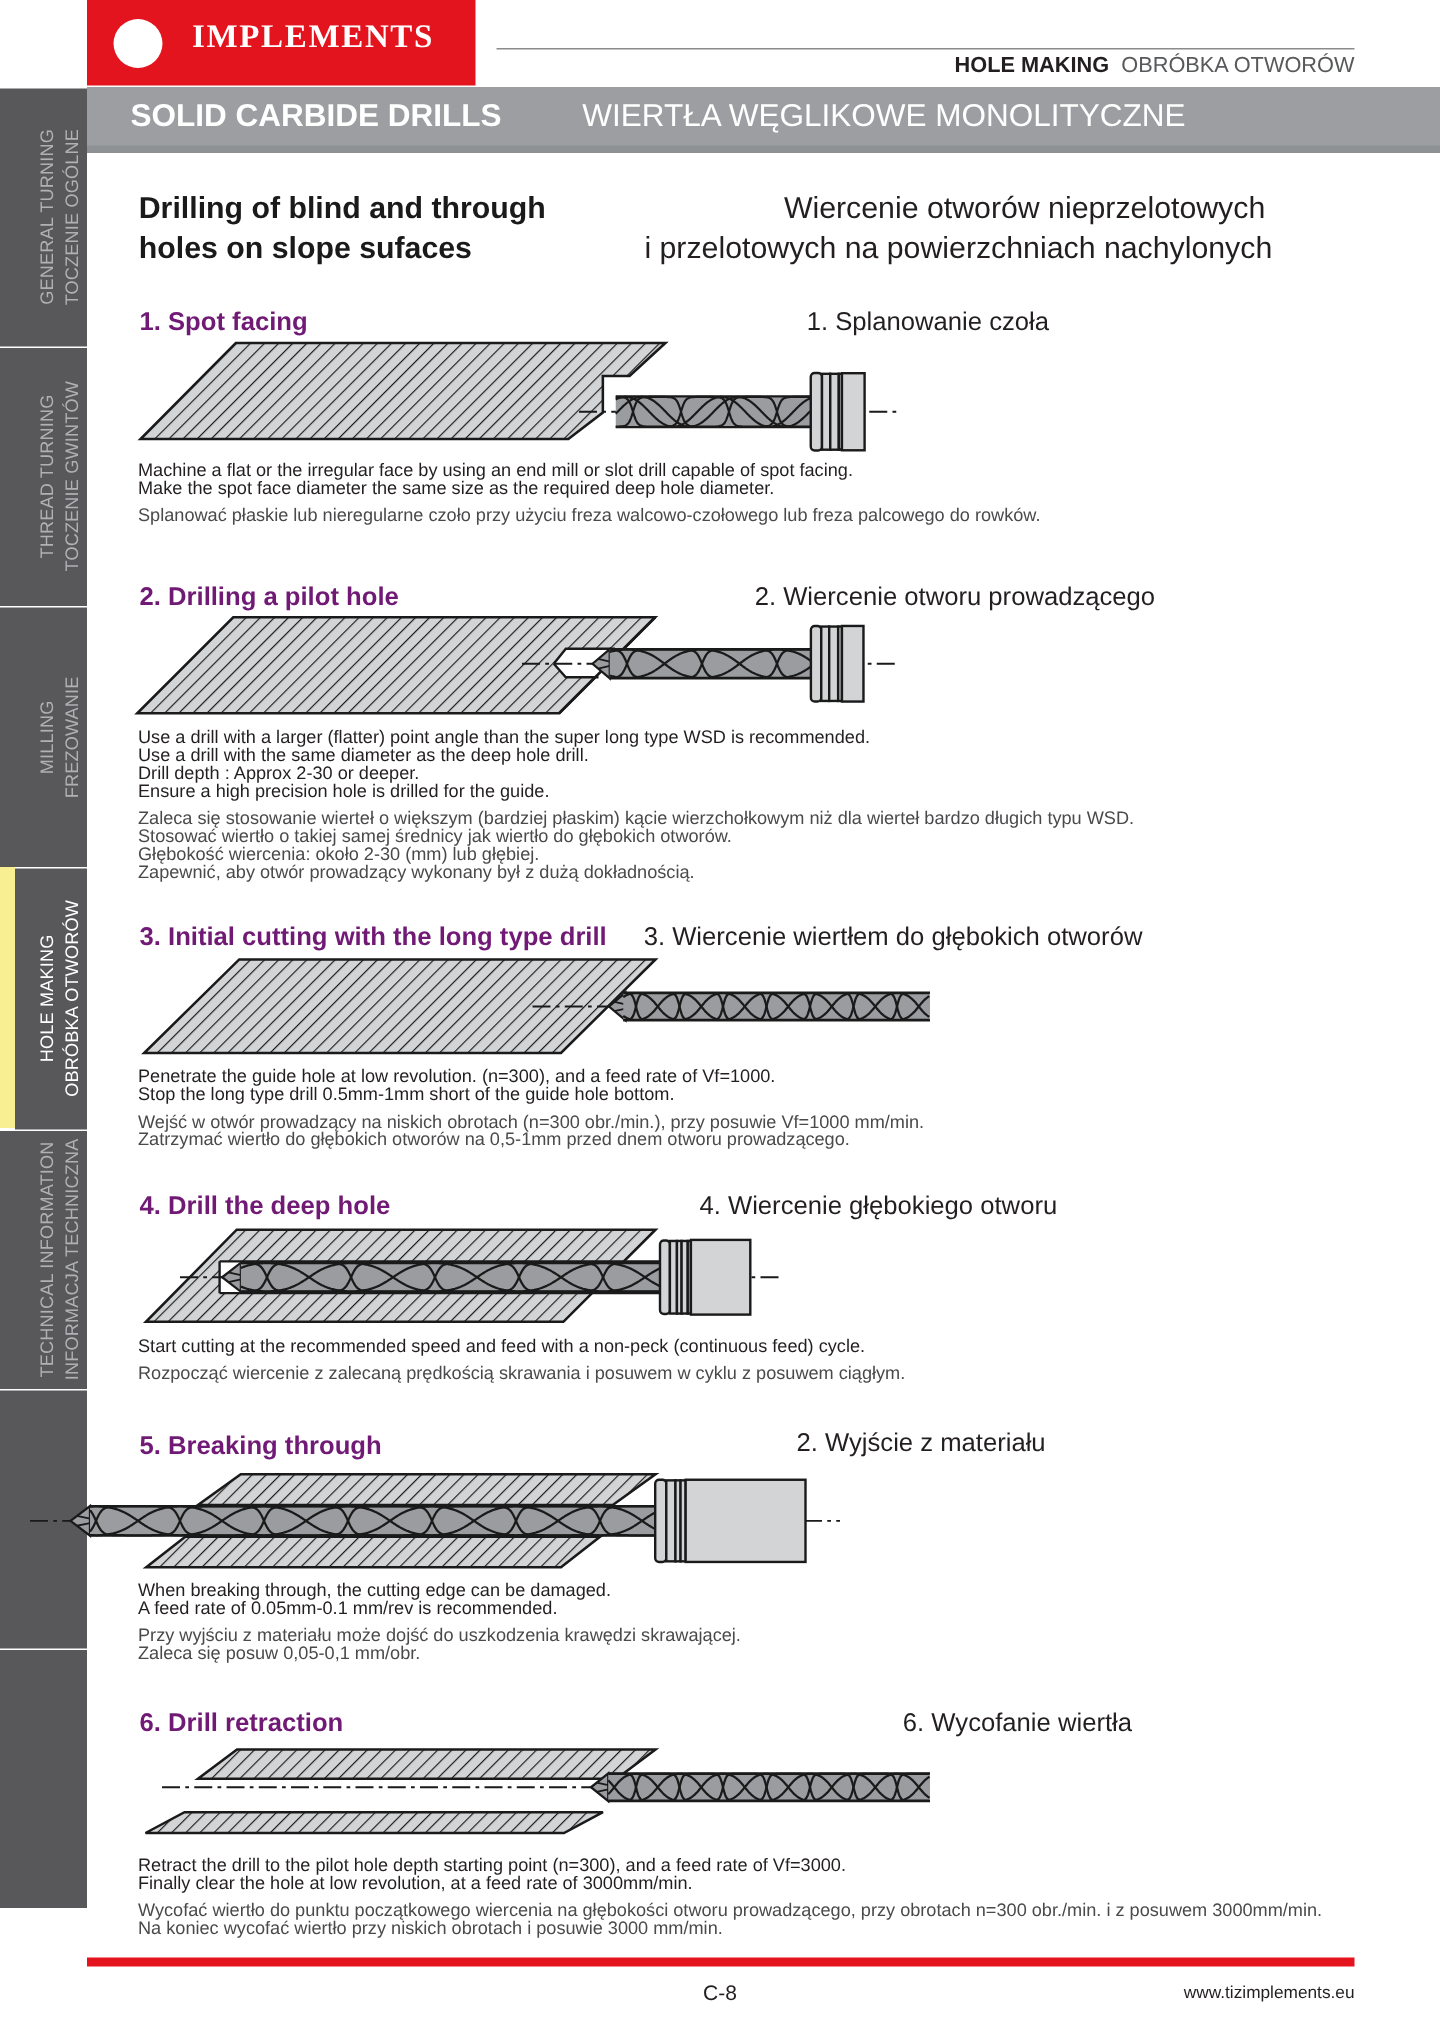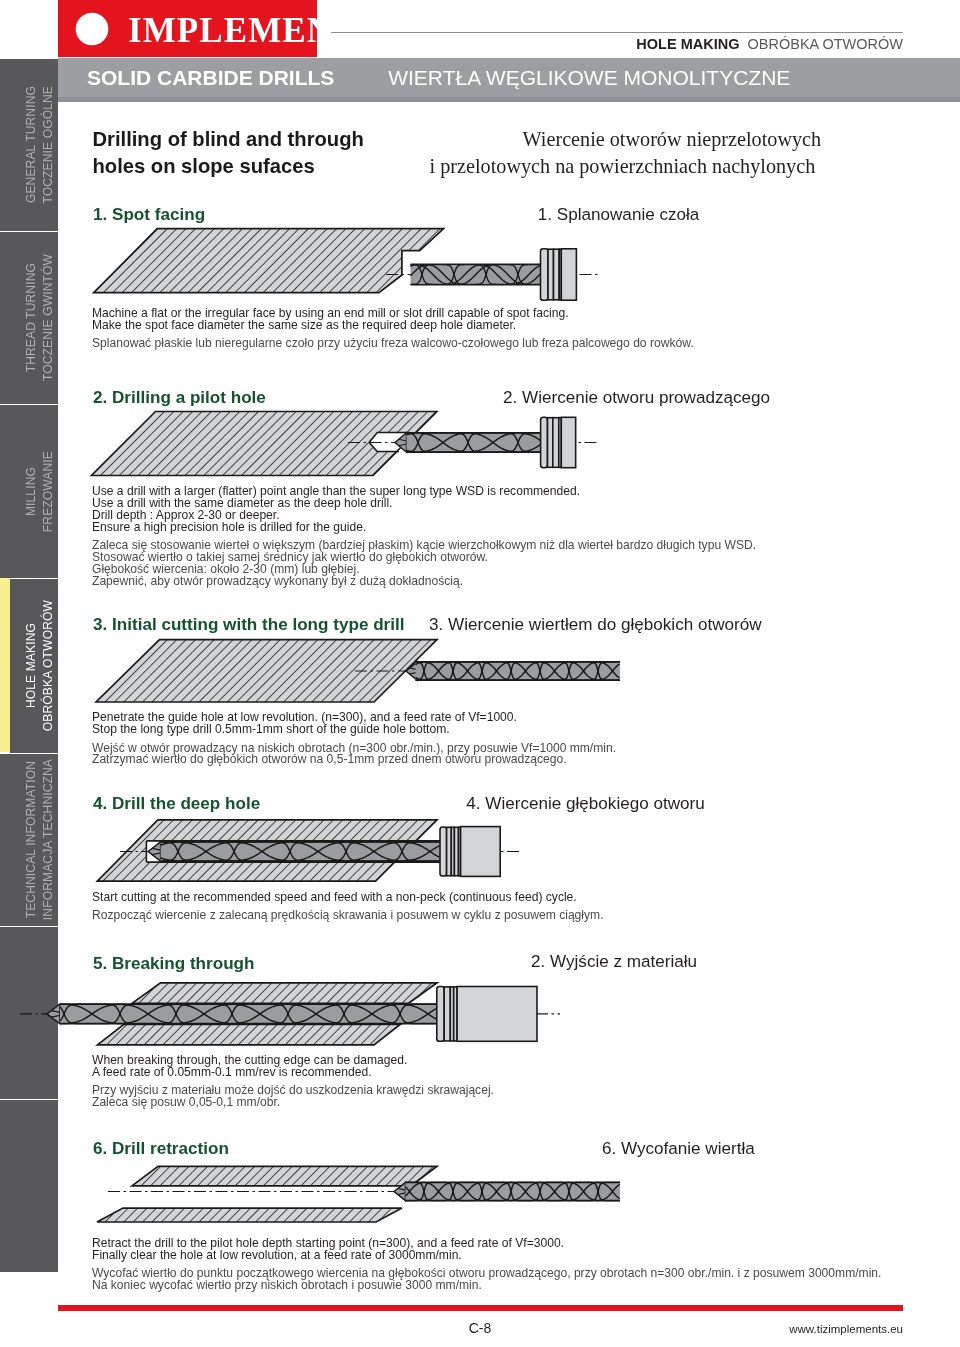--- a/index.html
+++ b/index.html
@@ -5,21 +5,21 @@
 <style>
   html,body{margin:0;padding:0;}
   body{width:960px;height:1347px;background:#ffffff;font-family:"Liberation Sans",sans-serif;
        -webkit-font-smoothing:antialiased;overflow:hidden;position:relative;}
   .page{position:absolute;left:0;top:0;width:960px;height:1347px;}
 
   
   .logo-box{position:absolute;left:58px;top:0;width:259px;height:57px;background:#e3141e;}
   .logo-mark{position:absolute;left:10px;top:5px;width:48px;height:48px;}
   .logo-text{position:absolute;left:70px;top:11px;color:#fff;font-family:"Liberation Serif",serif;
-             font-weight:700;font-size:35px;letter-spacing:1.1px;}
+             font-weight:700;font-size:22px;letter-spacing:1.1px;}
   .hdr-rule{position:absolute;left:331px;top:32px;width:572px;height:1px;background:#8b8b8b;}
   .hdr-section{position:absolute;right:57px;top:36px;font-size:14.5px;color:#231f20;white-space:nowrap;}
   .hdr-section b{font-weight:700;}
   .hdr-section span.pl{color:#58595b;font-weight:400;}
 
   
   .title-band{position:absolute;left:58px;top:58px;width:902px;height:44px;background:#9c9ea1;}
   .title-band .shade{position:absolute;left:0;bottom:0;right:0;height:5px;background:#8e9194;}
   .title-txt{position:absolute;left:29px;top:8px;font-size:21px;color:#ffffff;white-space:nowrap;}
   .title-txt b{font-weight:700;}
@@ -35,24 +35,24 @@
   .tab .vtext.pl{color:#b0b1b3;}
   .tab.active{background:#58585a;}
   .tab.active .vtext{color:#ffffff;}
   .tab-marker{position:absolute;left:0;width:10px;background:#f8ef92;}
   .tab.active{left:10px;width:48px;}
   .tab.active .vrow{left:auto;right:2px;width:46px;}
 
   
   .content{position:absolute;left:0;top:0;width:960px;height:1347px;}
   .intro-en{position:absolute;left:92.5px;font-size:20.2px;line-height:15.8px;font-weight:700;color:#1a1a1a;white-space:nowrap;}
-  .intro-pl{position:absolute;font-size:20.2px;line-height:15.8px;color:#231f20;white-space:nowrap;font-family:Liberation Serif, serif;}
+  .intro-pl{position:absolute;font-size:20.2px;line-height:15.8px;color:#231f20;white-space:nowrap;}
   .diagram{position:absolute;left:0;width:960px;}
   .diagram svg{display:block;}
-  .step-en-title{position:absolute;left:93px;font-size:17.1px;line-height:12.5px;font-weight:700;color:#14532d;white-space:nowrap;}
+  .step-en-title{position:absolute;left:93px;font-size:17.1px;line-height:12.5px;font-weight:700;color:#701a75;white-space:nowrap;}
   .step-pl-title{position:absolute;font-size:17.1px;line-height:12.5px;color:#231f20;white-space:nowrap;}
   .desc{position:absolute;left:92px;font-size:12.1px;color:#231f20;line-height:12.1px;white-space:nowrap;}
   .desc.pl{color:#4a4a4c;}
 
   
   .foot-rule{position:absolute;left:58px;top:1305px;width:845px;height:6px;background:#e3141e;}
   .foot-page{position:absolute;left:0;top:1320px;width:960px;text-align:center;font-size:14px;color:#231f20;}
   .foot-web{position:absolute;right:57px;top:1323px;font-size:11.5px;color:#231f20;}
 </style>
 </head>

